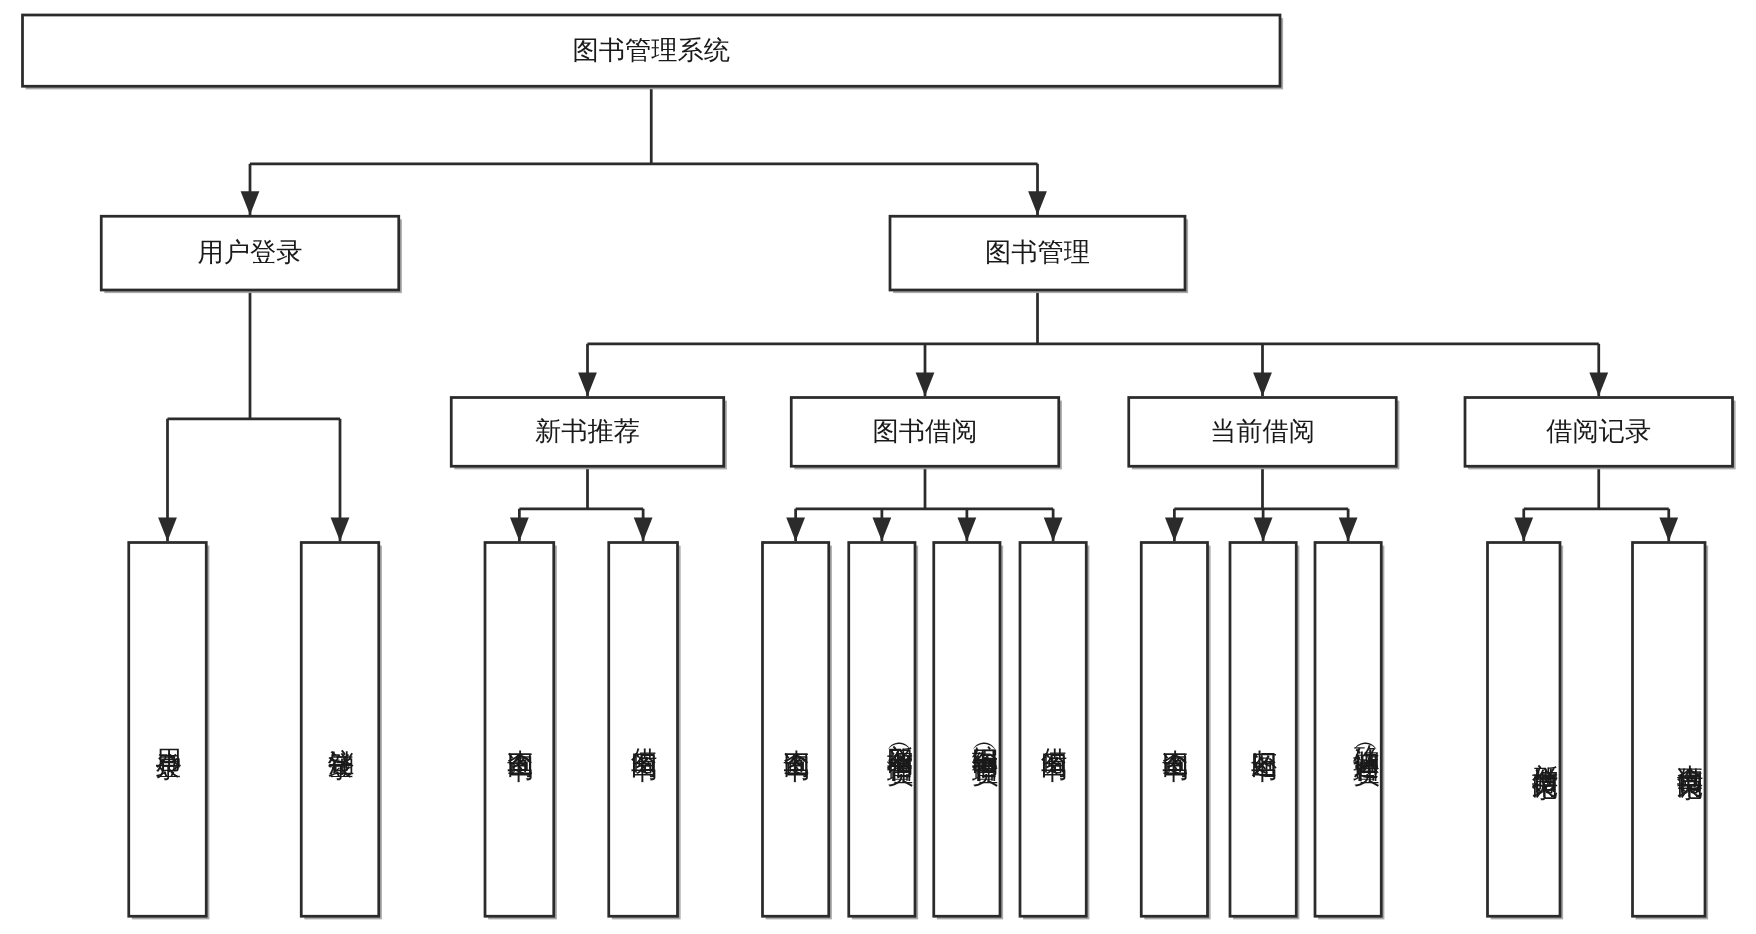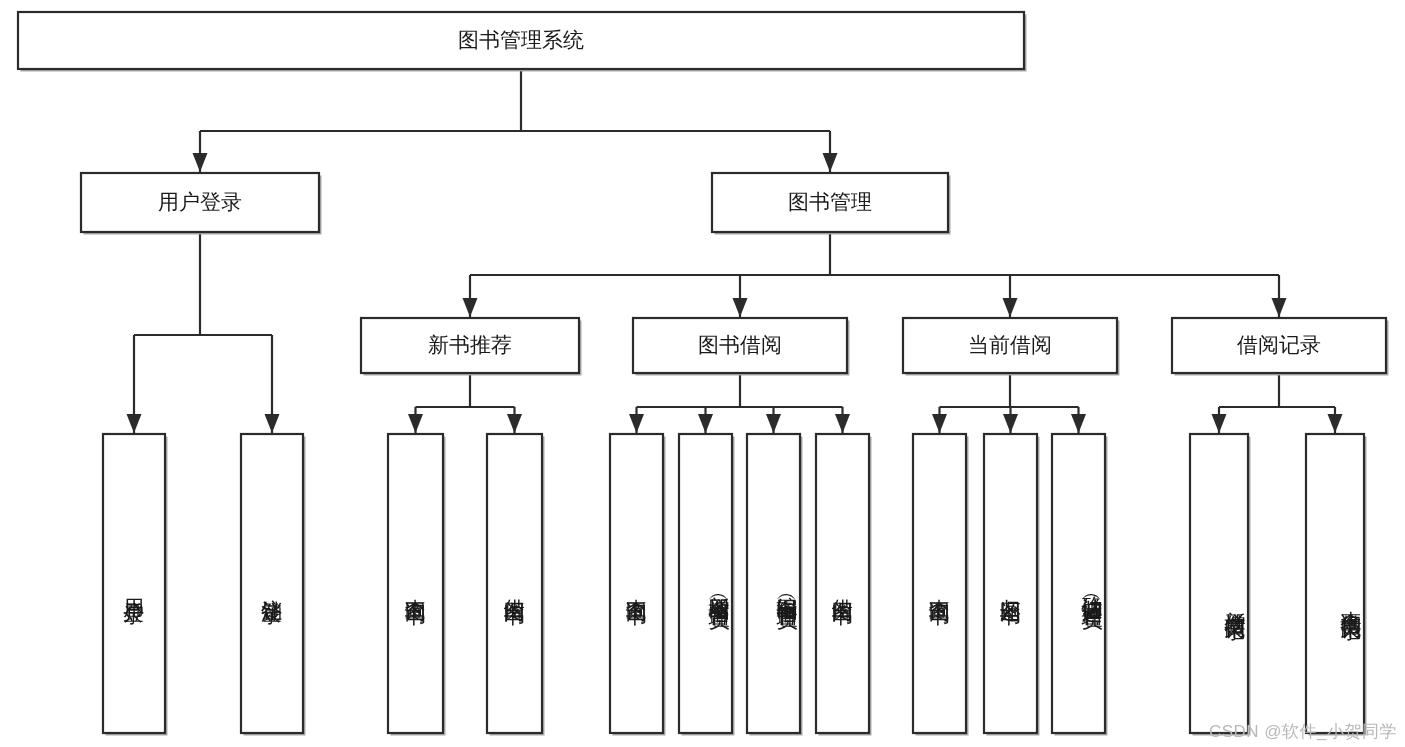--- a/index.html
+++ b/index.html
@@ -236,14 +236,13 @@
       <div class="vlabel" style="left: 610px; top: 444px; width: 53px; height: 283px; align-items: center;">查询图书</div>
       <div class="vlabel" style="left: 679px; top: 444px; width: 53px; height: 283px; align-items: flex-start; padding-top: 2px;">新增图书（管理员）</div>
       <div class="vlabel" style="left: 747px; top: 444px; width: 53px; height: 283px; align-items: flex-start; padding-top: 2px;">编辑图书（管理员）</div>
       <div class="vlabel" style="left: 816px; top: 444px; width: 53px; height: 283px; align-items: center;">借阅图书</div>
       <div class="vlabel" style="left: 913px; top: 444px; width: 53px; height: 283px; align-items: center;">查询图书</div>
       <div class="vlabel" style="left: 984px; top: 444px; width: 53px; height: 283px; align-items: center;">归还图书</div>
       <div class="vlabel" style="left: 1052px; top: 444px; width: 53px; height: 283px; align-items: flex-start; padding-top: 2px;">确认归还（管理员）</div>
       <div class="vlabel" style="left: 1190px; top: 444px; width: 58px; height: 283px; align-items: flex-start; padding-top: 14px;">新增借阅记录</div>
       <div class="vlabel" style="left: 1306px; top: 444px; width: 58px; height: 283px; align-items: flex-start; padding-top: 14px;">查询借阅记录</div>
     </div>
-  <div class="watermark">CSDN @软件_小贺同学</div>
 </div>
 
 </body></html>

